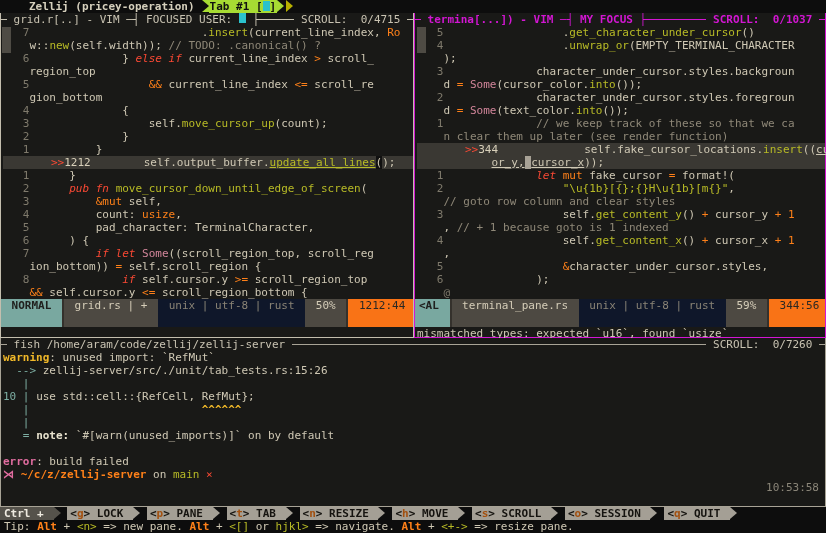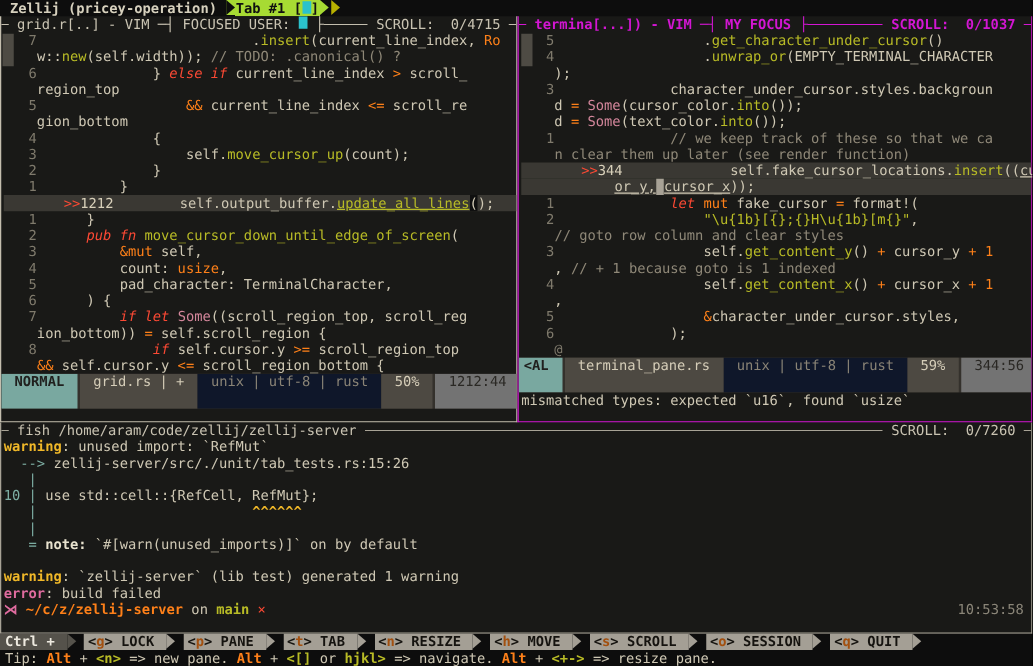--- a/index.html
+++ b/index.html
@@ -10,33 +10,33 @@
     font-family:"DejaVu Sans Mono","Liberation Mono",monospace;
     font-size:11px; line-height:13px; color:#cfc8b4;
   }
   .crow{ height:13px; line-height:13px; white-space:pre; }
   .hl{ background:#3a3833;padding-left:48px; }
 
   
   .s-fg{color:#cfc8b4} .s-fgB{color:#e8e2ce;font-weight:bold}
   .s-fgU{color:#cfc8b4;text-decoration:underline}
   .s-dim{color:#7f7a6c} .s-lnc{color:#d8d0ba}
-  .s-green{color:#b8bb26} .s-greenB{color:#b8bb26;font-weight:bold}
+  .s-green{color:#b8bb26} .s-greenB{color:#b8bb26;font-weight:normal}
   .s-greenU{color:#b8bb26;text-decoration:underline}
   .s-red{color:#fb4934;font-style:italic} .s-mark{color:#fb4934}
   .s-orange{color:#fe8019} .s-orangeB{color:#fe8019;font-weight:bold}
   .s-pink{color:#d3869b} .s-pinkB{color:#e06c9f;font-weight:bold}
   .s-grey{color:#8f8878} .s-yellow{color:#f0b829;font-weight:bold}
   .s-teal{color:#7daea3}
   .s-curD{background:#101010;color:#d8d0ba}
   .s-curG{background:#a8a296;color:#1a1a1a}
 
   
   #tabbar{ position:absolute; left:0; top:0; width:826px; height:13px;
-    background:#0d0d0d; display:flex; align-items:stretch; white-space:pre; }
+    background:#0d0d0d; display:flex; align-items:stretch; white-space:pre;padding-left:21px; }
   .session-name{ padding:0 7px 0 8px; color:#d6d0bd; font-weight:bold; }
   .tabseg{ background:#a7db33; color:#101010; font-weight:bold; padding:0 1px; }
   .arr{ width:0; height:0; border-top:6.5px solid transparent; border-bottom:6.5px solid transparent; }
   .arr-dark-on-green{ border-left:7px solid #0d0d0d; background:#a7db33; }
   .arr-green{ border-left:7px solid #a7db33; }
   .arr-olive{ border-left:7px solid #b8b000; margin-left:2px; }
   .cblock{ display:inline-block; width:7px; height:10px; background:#2bc2cc; vertical-align:-1px; }
 
   
   .pane{ position:absolute; background:#191917; }
@@ -55,21 +55,21 @@
   .scrollthumb{ position:absolute; left:1px; top:14px; width:9px; height:26px; background:#4e4b44; }
   #pane-right .scrollthumb{ left:2px; }
 
   
   .vstatus{ height:28px; display:flex; white-space:pre; background:#34312c; overflow:hidden; }
   .vseg{ line-height:13px; padding:0 4px; }
   .seg-mode{ background:#79a8a0; color:#20201e; font-weight:bold; }
   .seg-file{ background:#4d4942; color:#d5cdb8; margin-left:2px; }
   .seg-meta{ background:#0f172a; color:#8a8476; flex:1; }
   .seg-pct { background:#4d4942; color:#d5cdb8; }
-  .seg-pos { background:#737373; color:#2a2824; margin-left:2px; }
+  .seg-pos { background:#f97316; color:#2a2824; margin-left:2px; }
   .vcmd{ height:13px; white-space:pre; padding-left:2px; }
 
   .codebox{ padding-left:2px; }
 
   .fish-time{ position:absolute; right:6px; top:143px; color:#8a8578; }
 
   
   #keybar{ position:absolute; left:0; top:507px; width:826px; height:13px;
     background:#0d0d0d; display:flex; white-space:pre; }
   .kprefix{ background:#55524b; color:#eeeae0; font-weight:bold; padding:0 4px; line-height:13px; }
@@ -139,20 +139,21 @@
       <span class="tline line-mag"></span>
       <span> SCROLL:  0/1037 </span><span class="stub line-mag"></span>
     </div>
     <div class="scrollthumb"></div>
     <div class="codebox">
         <div class="crow"><span class="s-dim">   5  </span><span class="s-fg">                </span><span class="s-fg">.</span><span class="s-green">get_character_under_cursor</span><span class="s-fg">()</span></div>
         <div class="crow"><span class="s-dim">   4  </span><span class="s-fg">                </span><span class="s-fg">.</span><span class="s-green">unwrap_or</span><span class="s-fg">(EMPTY_TERMINAL_CHARACTER</span></div>
         <div class="crow"><span class="s-fg">    );</span></div>
         <div class="crow"><span class="s-dim">   3  </span><span class="s-fg">            character_under_cursor.styles.backgroun</span></div>
         <div class="crow"><span class="s-fg">    d </span><span class="s-orange">=</span><span class="s-fg"> </span><span class="s-pink">Some</span><span class="s-fg">(cursor_color.</span><span class="s-green">into</span><span class="s-fg">());</span></div>
+        <div class="crow"><span class="s-dim">   2  </span><span class="s-fg">            character_under_cursor.styles.foregroun</span></div>
         <div class="crow"><span class="s-fg">    d </span><span class="s-orange">=</span><span class="s-fg"> </span><span class="s-pink">Some</span><span class="s-fg">(text_color.</span><span class="s-green">into</span><span class="s-fg">());</span></div>
         <div class="crow"><span class="s-dim">   1  </span><span class="s-fg">            </span><span class="s-grey">// we keep track of these so that we ca</span></div>
         <div class="crow"><span class="s-fg">    </span><span class="s-grey">n clear them up later (see render function)</span></div>
         <div class="crow hl"><span class="s-mark">&gt;&gt;</span><span class="s-lnc">344 </span><span class="s-fg">            </span><span class="s-fg">self.fake_cursor_locations.</span><span class="s-green">insert</span><span class="s-fg">((</span><span class="s-fgU">curs</span></div>
         <div class="crow hl"><span class="s-fg">    </span><span class="s-fgU">or_y,</span><span class="s-curG"> </span><span class="s-fgU">cursor_x</span><span class="s-fg">));</span></div>
         <div class="crow"><span class="s-dim">   1  </span><span class="s-fg">            </span><span class="s-red">let</span><span class="s-fg"> </span><span class="s-orange">mut</span><span class="s-fg"> fake_cursor </span><span class="s-orange">=</span><span class="s-fg"> format!(</span></div>
         <div class="crow"><span class="s-dim">   2  </span><span class="s-fg">                </span><span class="s-green">"\u{1b}[{};{}H\u{1b}[m{}"</span><span class="s-fg">,</span></div>
         <div class="crow"><span class="s-fg">    </span><span class="s-grey">// goto row column and clear styles</span></div>
         <div class="crow"><span class="s-dim">   3  </span><span class="s-fg">                </span><span class="s-fg">self.</span><span class="s-green">get_content_y</span><span class="s-fg">() </span><span class="s-orange">+</span><span class="s-fg"> cursor_y </span><span class="s-orange">+</span><span class="s-orange"> 1</span></div>
         <div class="crow"><span class="s-fg">    , </span><span class="s-grey">// + 1 because goto is 1 indexed</span></div>
@@ -180,21 +181,20 @@
     </div>
     <div class="codebox">
         <div class="crow"><span class="s-yellow">warning</span><span class="s-fg">: unused import: `RefMut`</span></div>
         <div class="crow"><span class="s-teal">  --&gt; </span><span class="s-fg">zellij-server/src/./unit/tab_tests.rs:15:26</span></div>
         <div class="crow"><span class="s-teal">   |</span></div>
         <div class="crow"><span class="s-teal">10 | </span><span class="s-fg">use std::cell::{RefCell, RefMut};</span></div>
         <div class="crow"><span class="s-teal">   | </span><span class="s-fg">                         </span><span class="s-yellow">^^^^^^</span></div>
         <div class="crow"><span class="s-teal">   |</span></div>
         <div class="crow"><span class="s-teal">   = </span><span class="s-fgB">note:</span><span class="s-fg"> `#[warn(unused_imports)]` on by default</span></div>
         <div class="crow"><span class="s-fg"> </span></div>
-        <div class="crow"><span class="s-yellow">warning</span><span class="s-fg">: `zellij-server` (lib test) generated 1 warning</span></div>
         <div class="crow"><span class="s-pinkB">error</span><span class="s-fg">: build failed</span></div>
         <div class="crow"><span class="s-pinkB">⋊ </span><span class="s-orangeB">~/c/z/zellij-server</span><span class="s-fg"> on </span><span class="s-greenB">main</span><span class="s-fg"> </span><span class="s-mark">×</span></div>
       </div>
     <span class="fish-time">10:53:58</span>
   </div>
 
   <div id="keybar">
     <span class="kprefix">Ctrl + </span>
     <span class="arr arr-kprefix"></span>
   <span class="kseg"><span>&lt;</span><span class="kk">g</span><span>&gt; LOCK </span></span><span class="arr arr-kseg"></span><span class="kseg"><span>&lt;</span><span class="kk">p</span><span>&gt; PANE </span></span><span class="arr arr-kseg"></span><span class="kseg"><span>&lt;</span><span class="kk">t</span><span>&gt; TAB </span></span><span class="arr arr-kseg"></span><span class="kseg"><span>&lt;</span><span class="kk">n</span><span>&gt; RESIZE </span></span><span class="arr arr-kseg"></span><span class="kseg"><span>&lt;</span><span class="kk">h</span><span>&gt; MOVE </span></span><span class="arr arr-kseg"></span><span class="kseg"><span>&lt;</span><span class="kk">s</span><span>&gt; SCROLL </span></span><span class="arr arr-kseg"></span><span class="kseg"><span>&lt;</span><span class="kk">o</span><span>&gt; SESSION </span></span><span class="arr arr-kseg"></span><span class="kseg"><span>&lt;</span><span class="kk">q</span><span>&gt; QUIT </span></span><span class="arr arr-kseg"></span></div>

